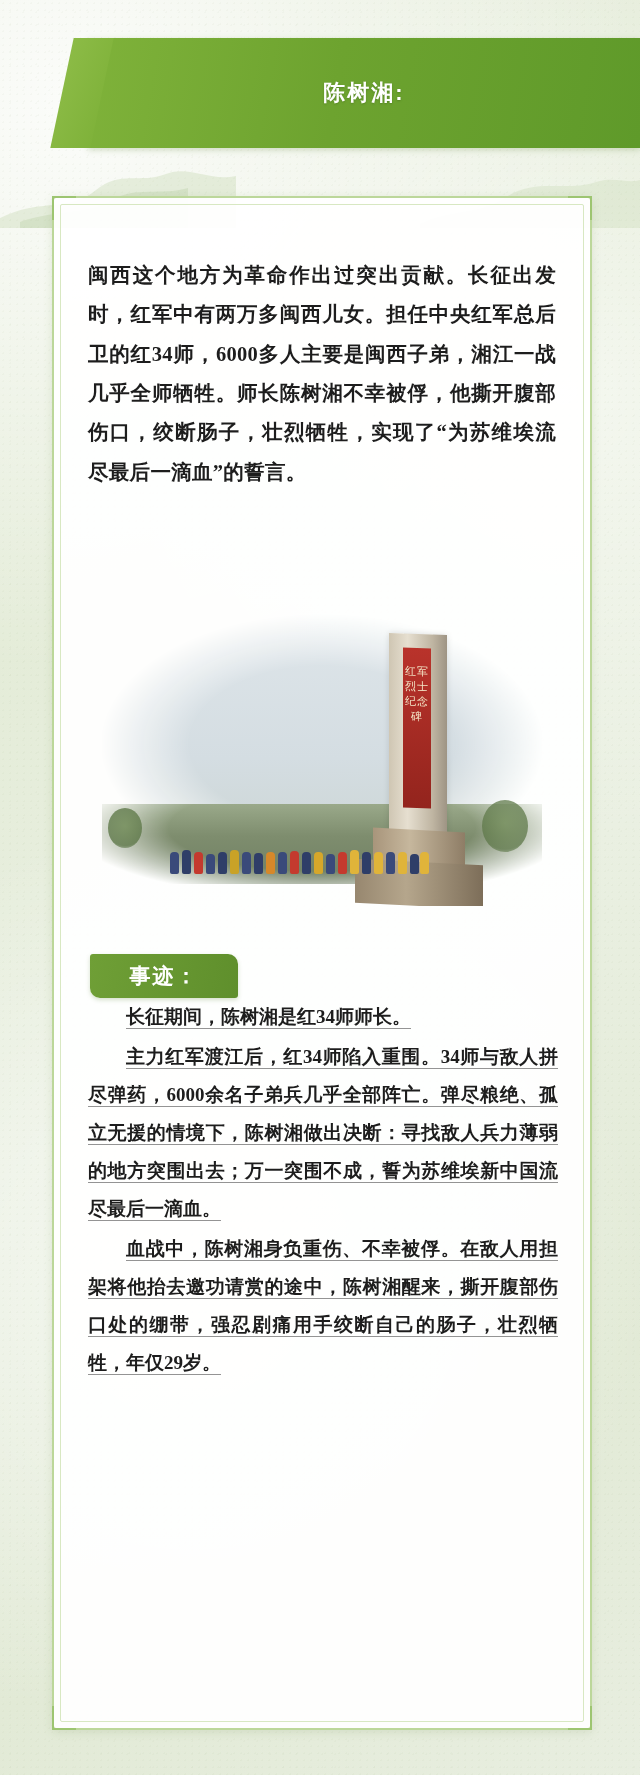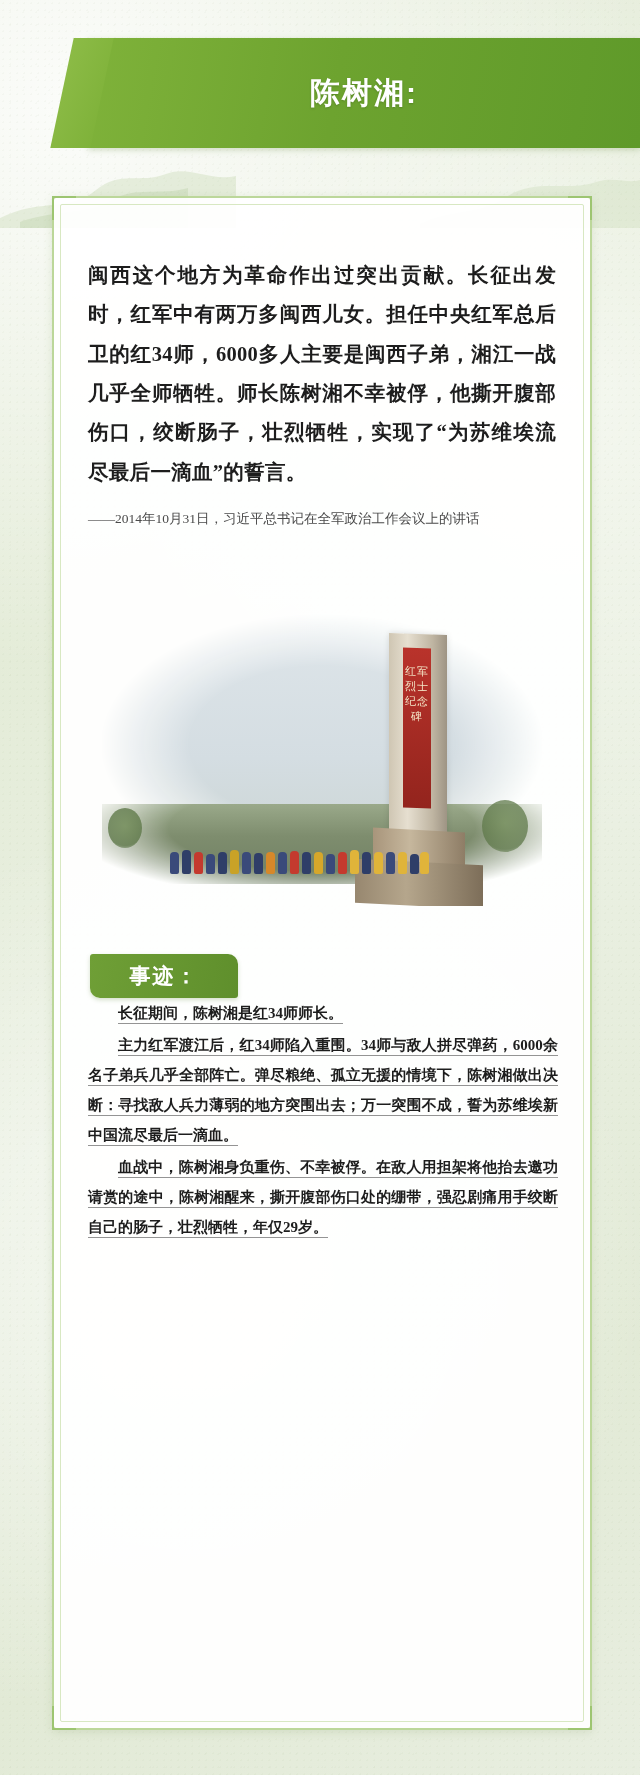--- a/index.html
+++ b/index.html
@@ -55,21 +55,21 @@
     content: "";
     position: absolute;
     left: -26px;
     top: 0;
     width: 40px;
     height: 110px;
     background: linear-gradient(100deg, #8cbb46 0%, #7fb23a 100%);
     transform: skewX(-12deg);
   }
   .header-title-1 {
-    font-size: 30px;
+    font-size: 22px;
     font-weight: bold;
     letter-spacing: 2px;
     line-height: 1.15;
     text-shadow: 0 1px 2px rgba(50,80,20,0.35);
   }
   .header-title-2 {
     font-size: 27px;
     font-weight: bold;
     letter-spacing: 1px;
     line-height: 1.3;
@@ -275,21 +275,21 @@
 
   
   .body-block {
     position: absolute;
     top: 800px;
     left: 34px;
     width: 470px;
   }
   .body-p {
     font-family: "Liberation Serif", serif;
-    font-size: 15px;
+    font-size: 19px;
     line-height: 2.0;
     color: #1d1d1d;
     text-align: justify;
     text-indent: 2em;
     margin: 0 0 2px 0;
     text-decoration: underline;
     text-decoration-color: rgba(60,60,60,0.55);
     text-underline-offset: 5px;
     text-decoration-thickness: 1px;
     font-weight: 600;
@@ -323,21 +323,20 @@
   </svg>
 
   <div class="main-card">
     <div class="corner tl"></div>
     <div class="corner tr"></div>
     <div class="corner bl"></div>
     <div class="corner br"></div>
 
     <div class="quote-block">
       <div class="quote-text">闽西这个地方为革命作出过突出贡献。长征出发时，红军中有两万多闽西儿女。担任中央红军总后卫的红34师，6000多人主要是闽西子弟，湘江一战几乎全师牺牲。师长陈树湘不幸被俘，他撕开腹部伤口，绞断肠子，壮烈牺牲，实现了“为苏维埃流尽最后一滴血”的誓言。</div>
-      <div class="quote-source">——2014年10月31日，习近平总书记在全军政治工作会议上的讲话</div>
     </div>
 
     <div class="photo-wrap">
       <div class="photo-frame">
         <div class="photo-sky"></div>
         <div class="photo-ground"></div>
         <div class="tree-left"></div>
         <div class="tree-right"></div>
         <div class="monument">
           <div class="mon-shaft"></div>

